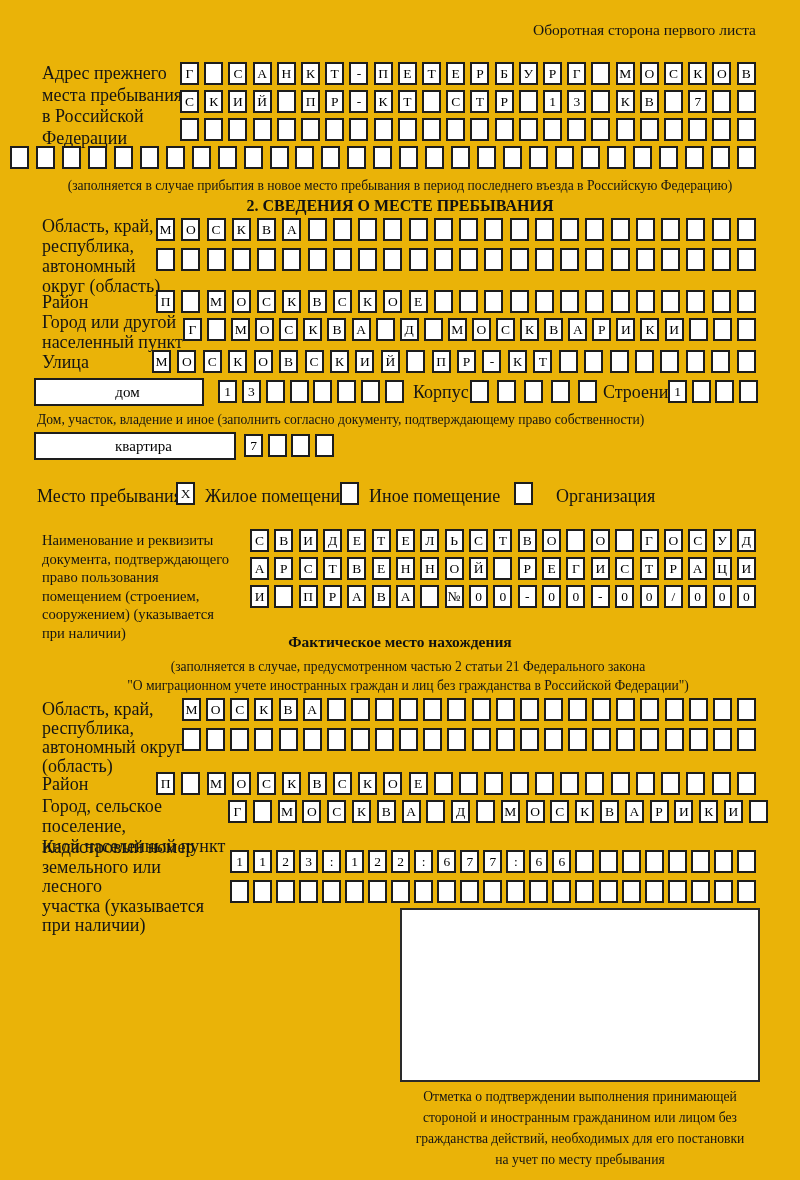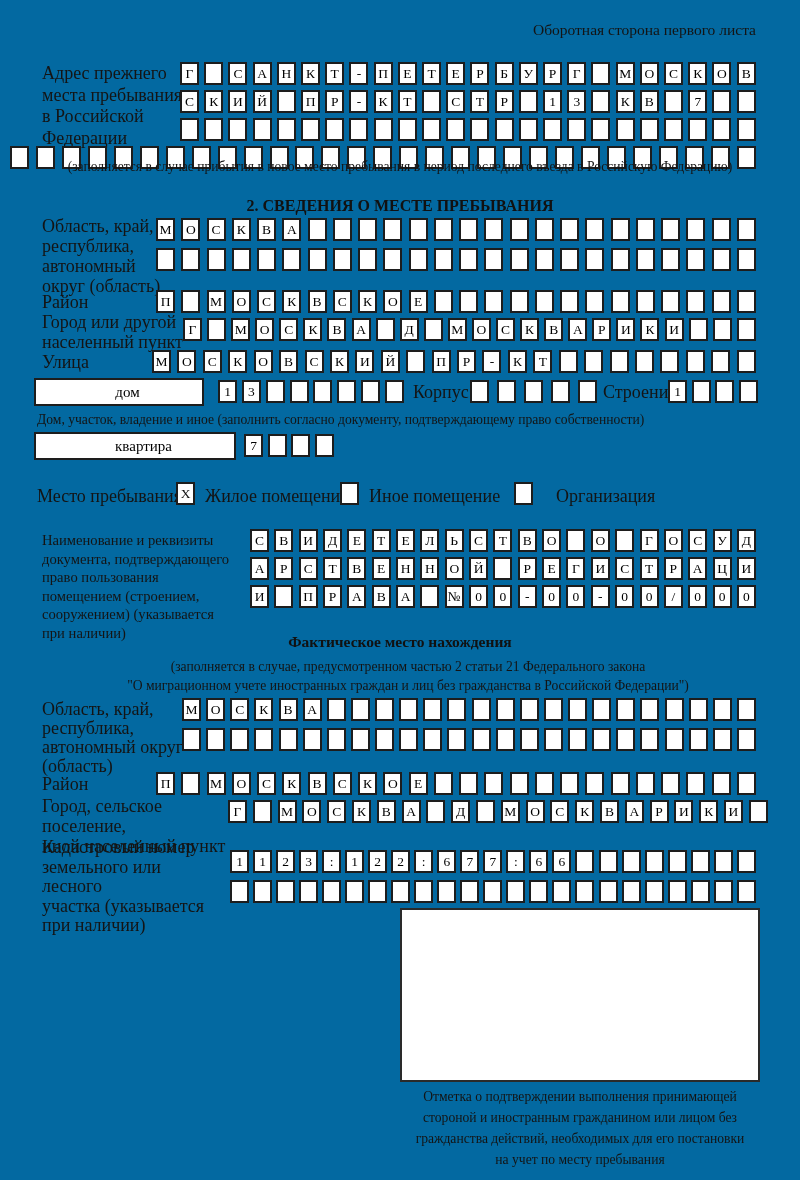--- a/index.html
+++ b/index.html
@@ -1,16 +1,16 @@
 <!DOCTYPE html>
 <html><head>
 <meta charset="utf-8">
 <style>
   html,body{margin:0;padding:0;background:#ffffff;}
-  #page{position:relative;width:800px;height:1180px;background:#0369a1;
+  #page{position:relative;width:800px;height:1180px;background:#eab308;
         font-family:"Liberation Serif","DejaVu Serif",serif;color:#111;overflow:hidden;}
   .abs{position:absolute;}
   .lbl{font-size:18px;line-height:20px;white-space:pre-line;color:#141414;}
   .note{font-size:13.6px;color:#141414;}
   .center{text-align:center;}
   .bold{font-weight:bold;}
   .grid{position:absolute;display:flex;justify-content:space-between;}
   .cell{box-sizing:border-box;flex:0 0 auto;width:19px;height:23px;border:2px solid #1d1d1d;
         background:#fff;display:flex;align-items:center;justify-content:center;
         font-size:13.5px;font-family:"Liberation Serif",serif;color:#000;}
@@ -133,21 +133,21 @@
       <div class="cell"></div>
       <div class="cell"></div>
       <div class="cell"></div>
       <div class="cell"></div>
       <div class="cell"></div>
       <div class="cell"></div>
       <div class="cell"></div>
       <div class="cell"></div>
       <div class="cell"></div>
     </div>
-  <div class="abs note center" style="left:0;top:159px;width:800px;">(заполняется в случае прибытия в новое место пребывания в период последнего въезда в Российскую Федерацию)</div>
+  <div class="abs note center" style="left:0;top:178px;width:800px;">(заполняется в случае прибытия в новое место пребывания в период последнего въезда в Российскую Федерацию)</div>
 
   <div class="abs bold center" style="left:0;top:197px;width:800px;font-size:16px;">2. СВЕДЕНИЯ О МЕСТЕ ПРЕБЫВАНИЯ</div>
 
   <div class="abs lbl" style="left:42px;top:216px;width:140px;">Область, край,
 республика,
 автономный
 округ (область)</div>
   <div class="grid" style="left:156px;top:218px;width:600px;">
       <div class="cell">М</div>
       <div class="cell">О</div>

